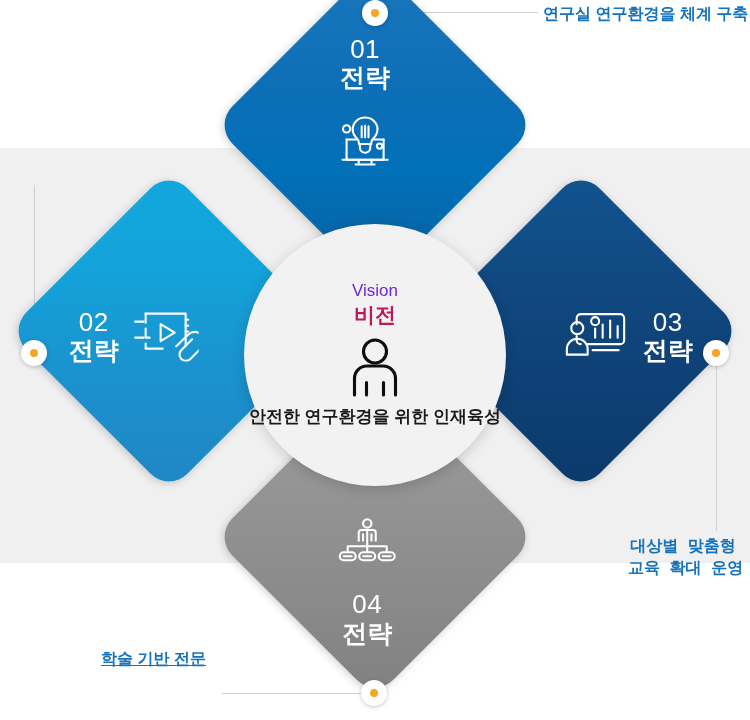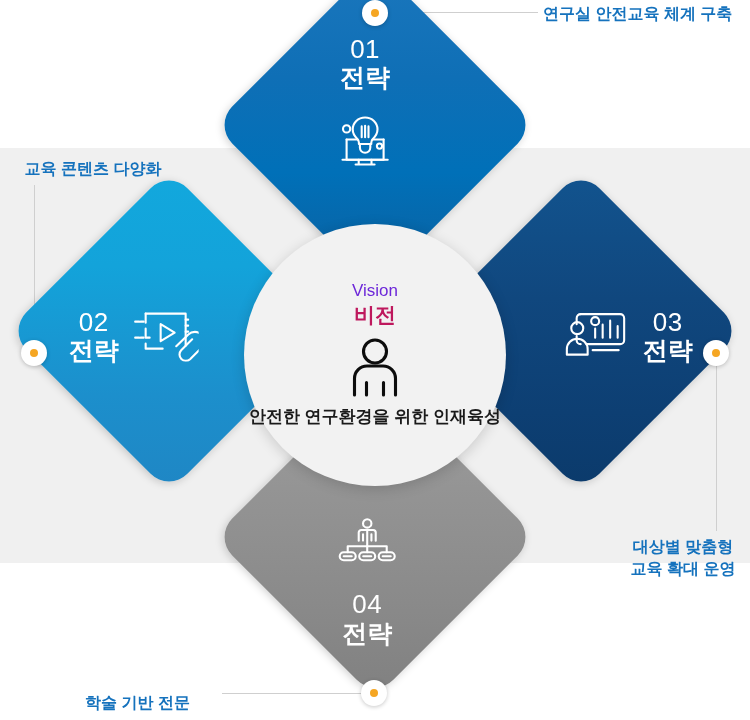--- a/index.html
+++ b/index.html
@@ -77,22 +77,22 @@
   .line{position:absolute;background:#cfcfcf;}
   .ln-top{left:388px;top:12px;width:150px;height:1px;}
   .ln-left{left:34px;top:185px;width:1px;height:157px;}
   .ln-right{left:716px;top:366px;width:1px;height:165px;}
   .ln-bottom{left:222px;top:693px;width:152px;height:1px;}
 
   
   .label{position:absolute;color:#1572bd;font-weight:700;font-size:16px;line-height:1.38;white-space:nowrap;}
   .lab-top{left:543px;top:3px;}
   .lab-left{left:18px;top:158px;text-align:center;width:150px;}
-  .lab-right{left:628px;top:536px;text-align:center;width:110px;}
-  .lab-bottom{left:85px;top:692px;width:137px;}
+  .lab-right{left:628px;top:536px;text-align:center;width:110px;font-family:Liberation Mono, monospace;}
+  .lab-bottom{left:85px;top:648px;text-align:center;width:137px;text-decoration:underline;}
   .label > span{display:block;}
 </style>
 </head>
 <body>
 
 <div id="stage">
 
   <div class="band"></div>
 
   <div class="line ln-top"></div>
@@ -196,25 +196,24 @@
       <span>위한 인재육성</span>
     </div>
   </div>
 
   <div class="dot dot-top"></div>
   <div class="dot dot-left"></div>
   <div class="dot dot-right"></div>
   <div class="dot dot-bottom"></div>
 
   <div class="label lab-top">
-    <span>연구실 안전교육 체계 구축</span>
+    <span>연구실 연구환경을 체계 구축</span>
   </div>
 
   <div class="label lab-left">
-    <span>교육 콘텐츠 다양화</span>
   </div>
 
   <div class="label lab-right">
     <span>대상별 맞춤형</span>
     <span>교육 확대 운영</span>
   </div>
 
   <div class="label lab-bottom">
     <span>학술 기반 전문</span>
   </div>

